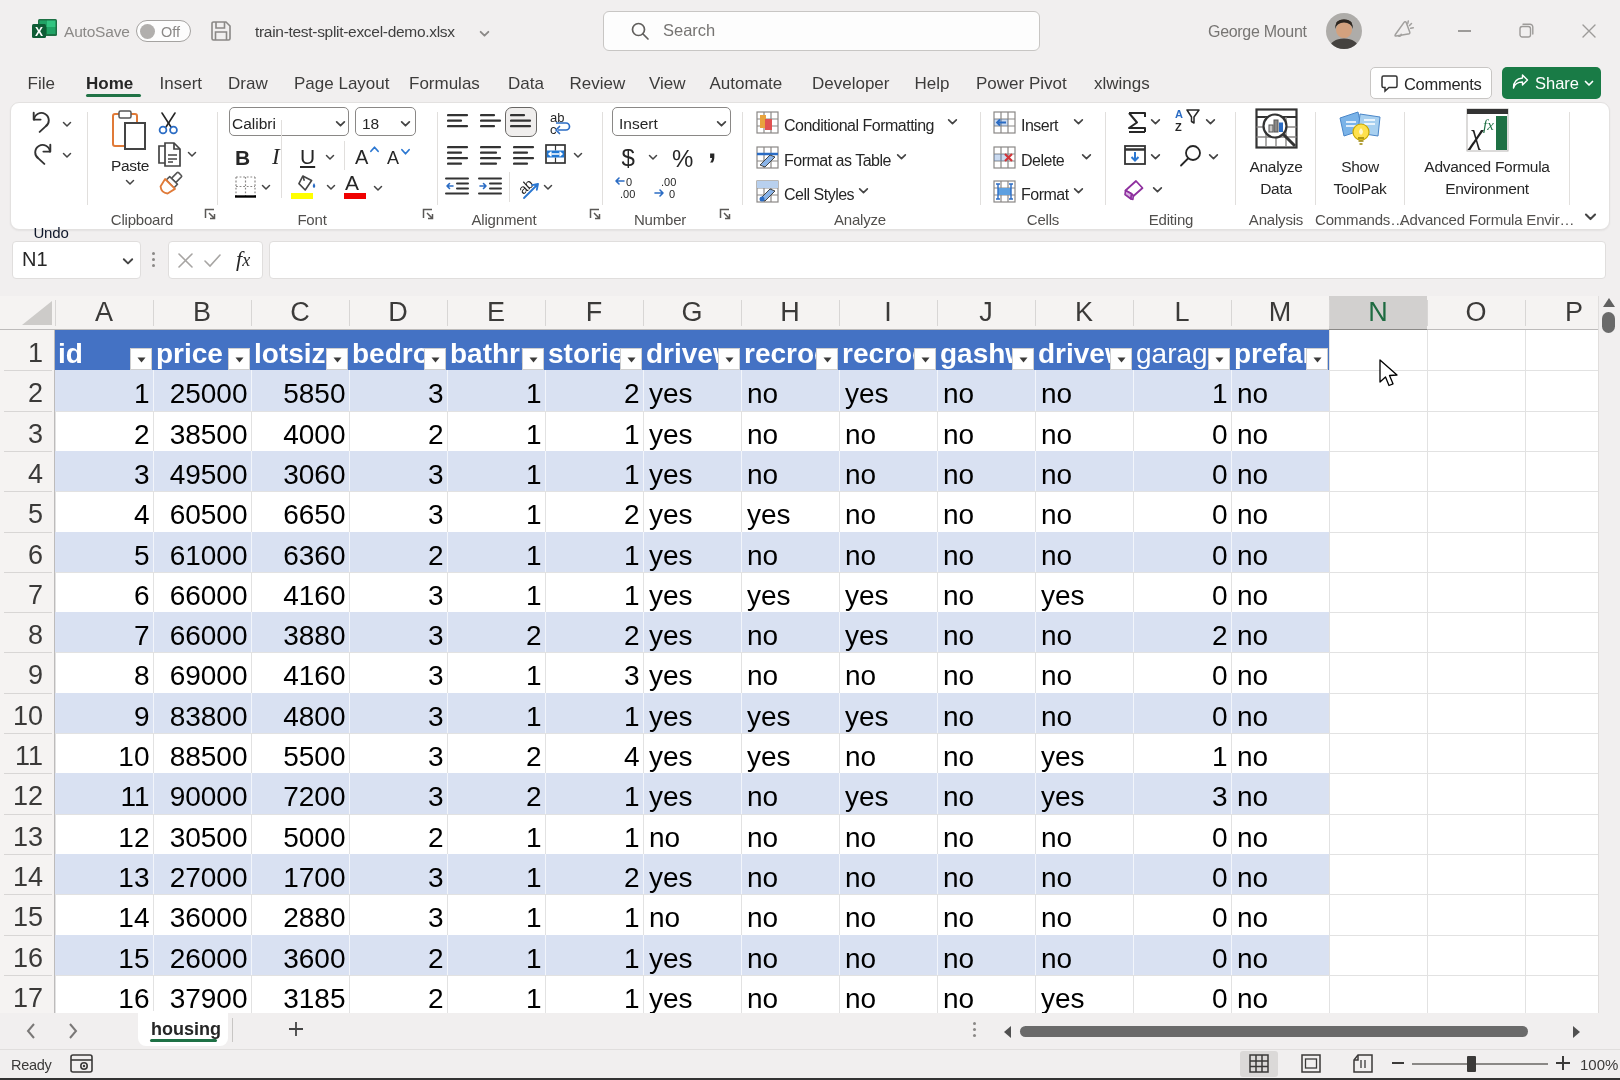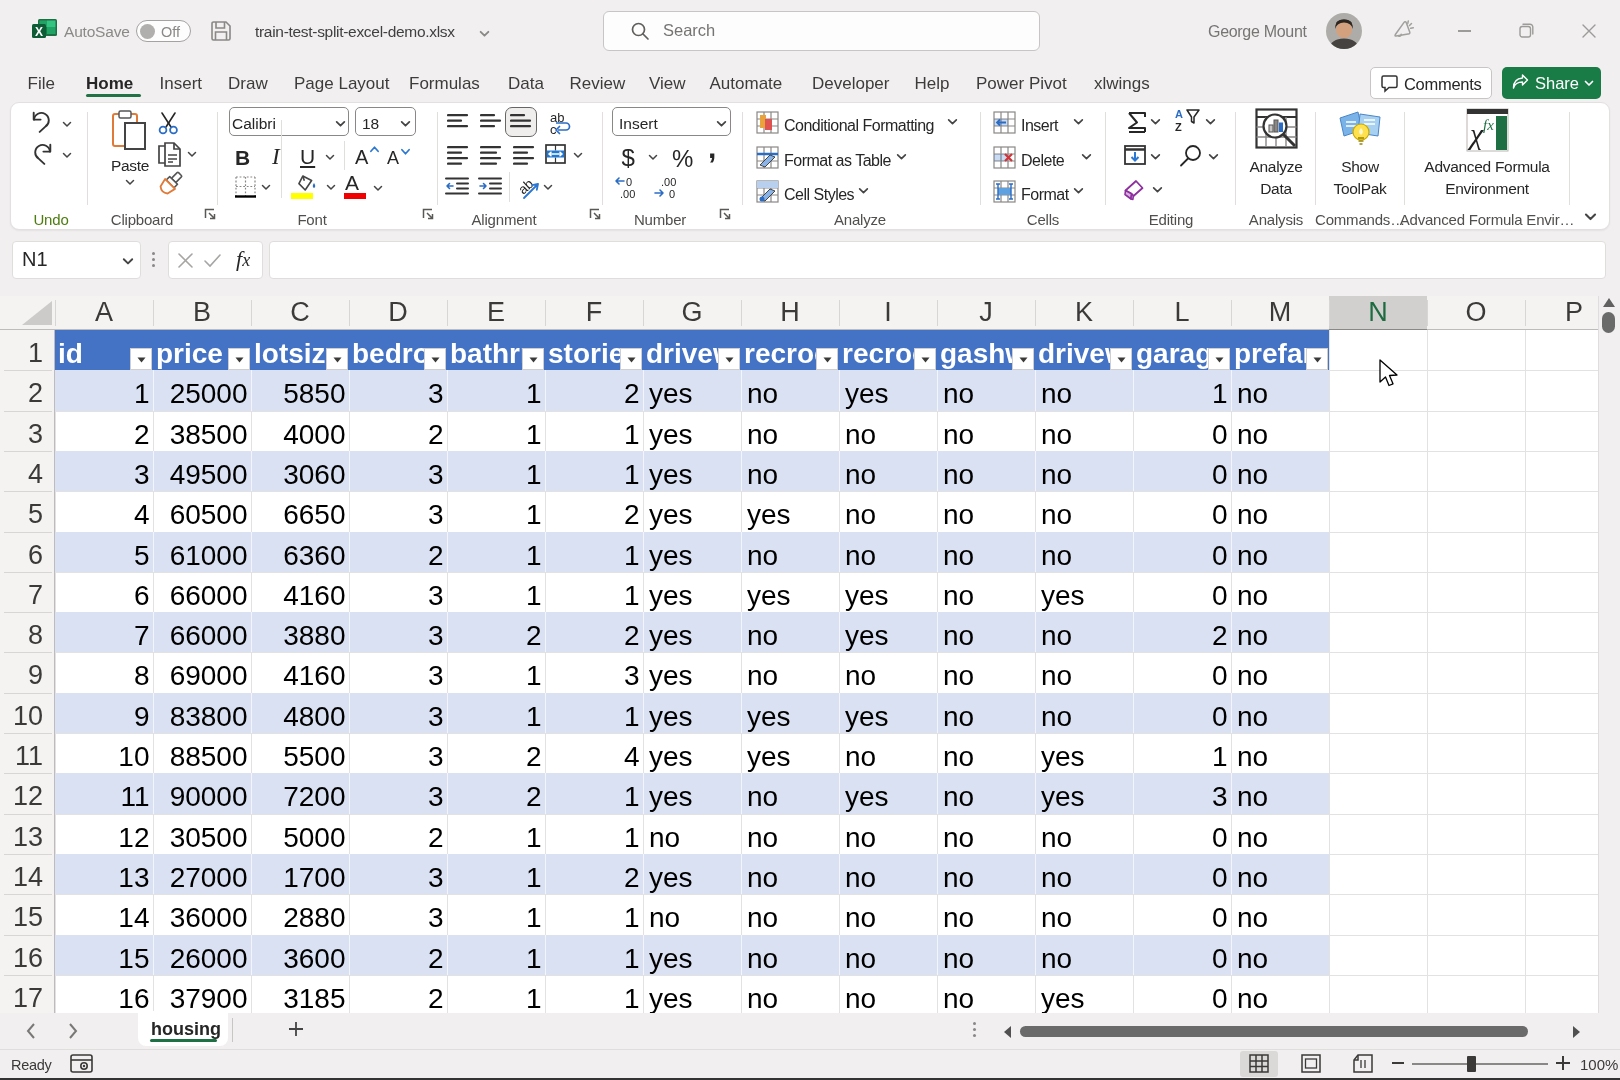--- a/index.html
+++ b/index.html
@@ -102,21 +102,21 @@
 <svg class="abs" style="left:62.0px;top:119.0px" width="10" height="10" viewBox="0 0 10 10">
       <path d="M1.5 3.5 L5 7 L8.5 3.5" fill="none" stroke="#444" stroke-width="1.5" stroke-linecap="round" stroke-linejoin="round"></path>
     </svg>
 <svg class="abs" style="left:31px;top:143px" width="22" height="22" viewBox="0 0 22 22">
 <path d="M19 8.6 A7.4 7.4 0 1 0 7.4 15.4 L13.3 20.9" fill="none" stroke="#333" stroke-width="1.9" stroke-linecap="round"></path>
 <path d="M19.3 1.7 V8.6 H12.4" fill="none" stroke="#333" stroke-width="1.9" stroke-linecap="round" stroke-linejoin="round"></path>
 </svg>
 <svg class="abs" style="left:62.0px;top:150.0px" width="10" height="10" viewBox="0 0 10 10">
       <path d="M1.5 3.5 L5 7 L8.5 3.5" fill="none" stroke="#444" stroke-width="1.5" stroke-linecap="round" stroke-linejoin="round"></path>
     </svg>
-<div class="abs" style="left:51px;top:211px;transform:translateX(-50%);font-size:15px;letter-spacing:-0.2px;color:#4d7c0f;white-space:nowrap">Undo</div>
+<div class="abs" style="left:51px;top:224px;transform:translateX(-50%);font-size:15px;letter-spacing:-0.2px;color:#0f172a;white-space:nowrap">Undo</div>
 <div class="abs" style="left:87px;top:112px;width:1px;height:93px;background:#e1dfdd"></div>
 <svg class="abs" style="left:110px;top:109px" width="42" height="44" viewBox="0 0 42 44">
 <rect x="3" y="5" width="24" height="32" rx="2" fill="none" stroke="#e07a38" stroke-width="2"></rect>
 <rect x="9" y="2" width="12" height="7" rx="1.5" fill="#fff" stroke="#555" stroke-width="1.5"></rect>
 <rect x="15" y="14" width="20" height="26" fill="#fff" stroke="#444" stroke-width="2"></rect>
 </svg>
 <div class="abs" style="left:130px;top:157px;transform:translateX(-50%);font-size:15.5px;letter-spacing:-0.3px;color:#262626">Paste</div>
 <svg class="abs" style="left:125.0px;top:177.0px" width="10" height="10" viewBox="0 0 10 10">
       <path d="M1.5 3.5 L5 7 L8.5 3.5" fill="none" stroke="#444" stroke-width="1.5" stroke-linecap="round" stroke-linejoin="round"></path>
     </svg>
@@ -610,21 +610,21 @@
 <div class="abs" style="left:940.0px;top:42.5px;width:95.0px;overflow:hidden;font-size:28px;font-weight:bold;color:#fff;white-space:nowrap;line-height:30px">gashw</div>
 <div class="abs" style="left:1012.0px;top:51.5px;width:22px;height:22px;background:#fff;border:1px solid #cfcfcf"></div>
 <svg class="abs" style="left:1018.5px;top:61px" width="9" height="6" viewBox="0 0 9 6">
         <path d="M0.5 0.5 L8.5 0.5 L4.5 5.5 Z" fill="#3b3a39"></path>
       </svg>
 <div class="abs" style="left:1038.0px;top:42.5px;width:95.0px;overflow:hidden;font-size:28px;font-weight:bold;color:#fff;white-space:nowrap;line-height:30px">drivew</div>
 <div class="abs" style="left:1110.0px;top:51.5px;width:22px;height:22px;background:#fff;border:1px solid #cfcfcf"></div>
 <svg class="abs" style="left:1116.5px;top:61px" width="9" height="6" viewBox="0 0 9 6">
         <path d="M0.5 0.5 L8.5 0.5 L4.5 5.5 Z" fill="#3b3a39"></path>
       </svg>
-<div class="abs" style="left:1136.0px;top:42.5px;width:95.0px;overflow:hidden;font-size:28px;font-weight:bold;color:#fff;white-space:nowrap;line-height:30px">garag</div>
+<div class="abs" style="left:1136.0px;top:42.5px;width:95.0px;overflow:hidden;font-size:28px;font-weight:normal;color:#fff;white-space:nowrap;line-height:30px">garag</div>
 <div class="abs" style="left:1208.0px;top:51.5px;width:22px;height:22px;background:#fff;border:1px solid #cfcfcf"></div>
 <svg class="abs" style="left:1214.5px;top:61px" width="9" height="6" viewBox="0 0 9 6">
         <path d="M0.5 0.5 L8.5 0.5 L4.5 5.5 Z" fill="#3b3a39"></path>
       </svg>
 <div class="abs" style="left:1234.0px;top:42.5px;width:95.0px;overflow:hidden;font-size:28px;font-weight:bold;color:#fff;white-space:nowrap;line-height:30px">prefar</div>
 <div class="abs" style="left:1306.0px;top:51.5px;width:22px;height:22px;background:#fff;border:1px solid #cfcfcf"></div>
 <svg class="abs" style="left:1312.5px;top:61px" width="9" height="6" viewBox="0 0 9 6">
         <path d="M0.5 0.5 L8.5 0.5 L4.5 5.5 Z" fill="#3b3a39"></path>
       </svg>
 <div class="abs" style="left:55px;top:74.30000000000001px;width:1274.0px;height:40.3px;background:#d9e1f2"></div>

